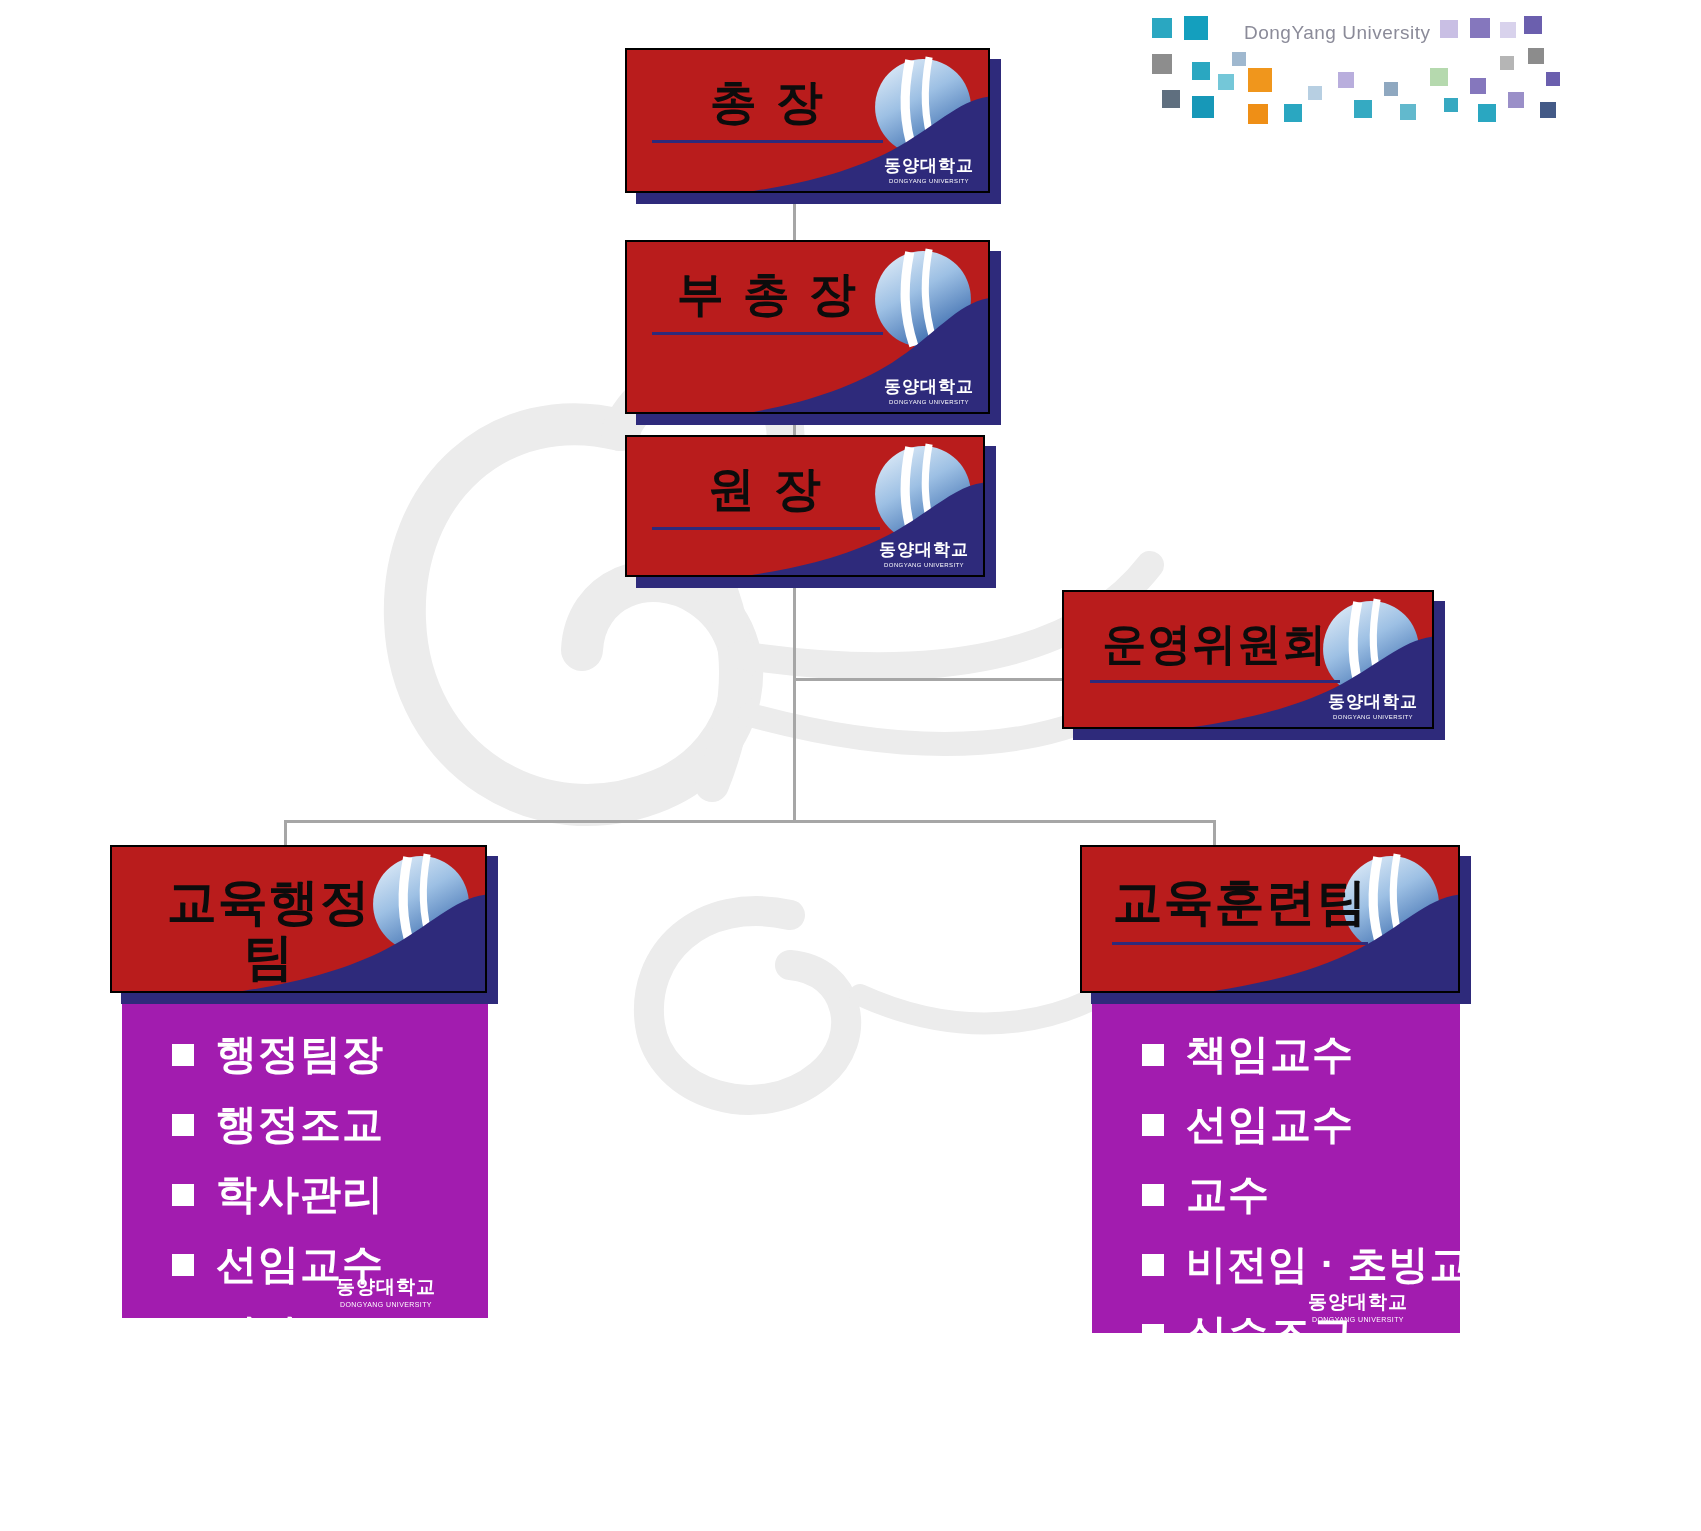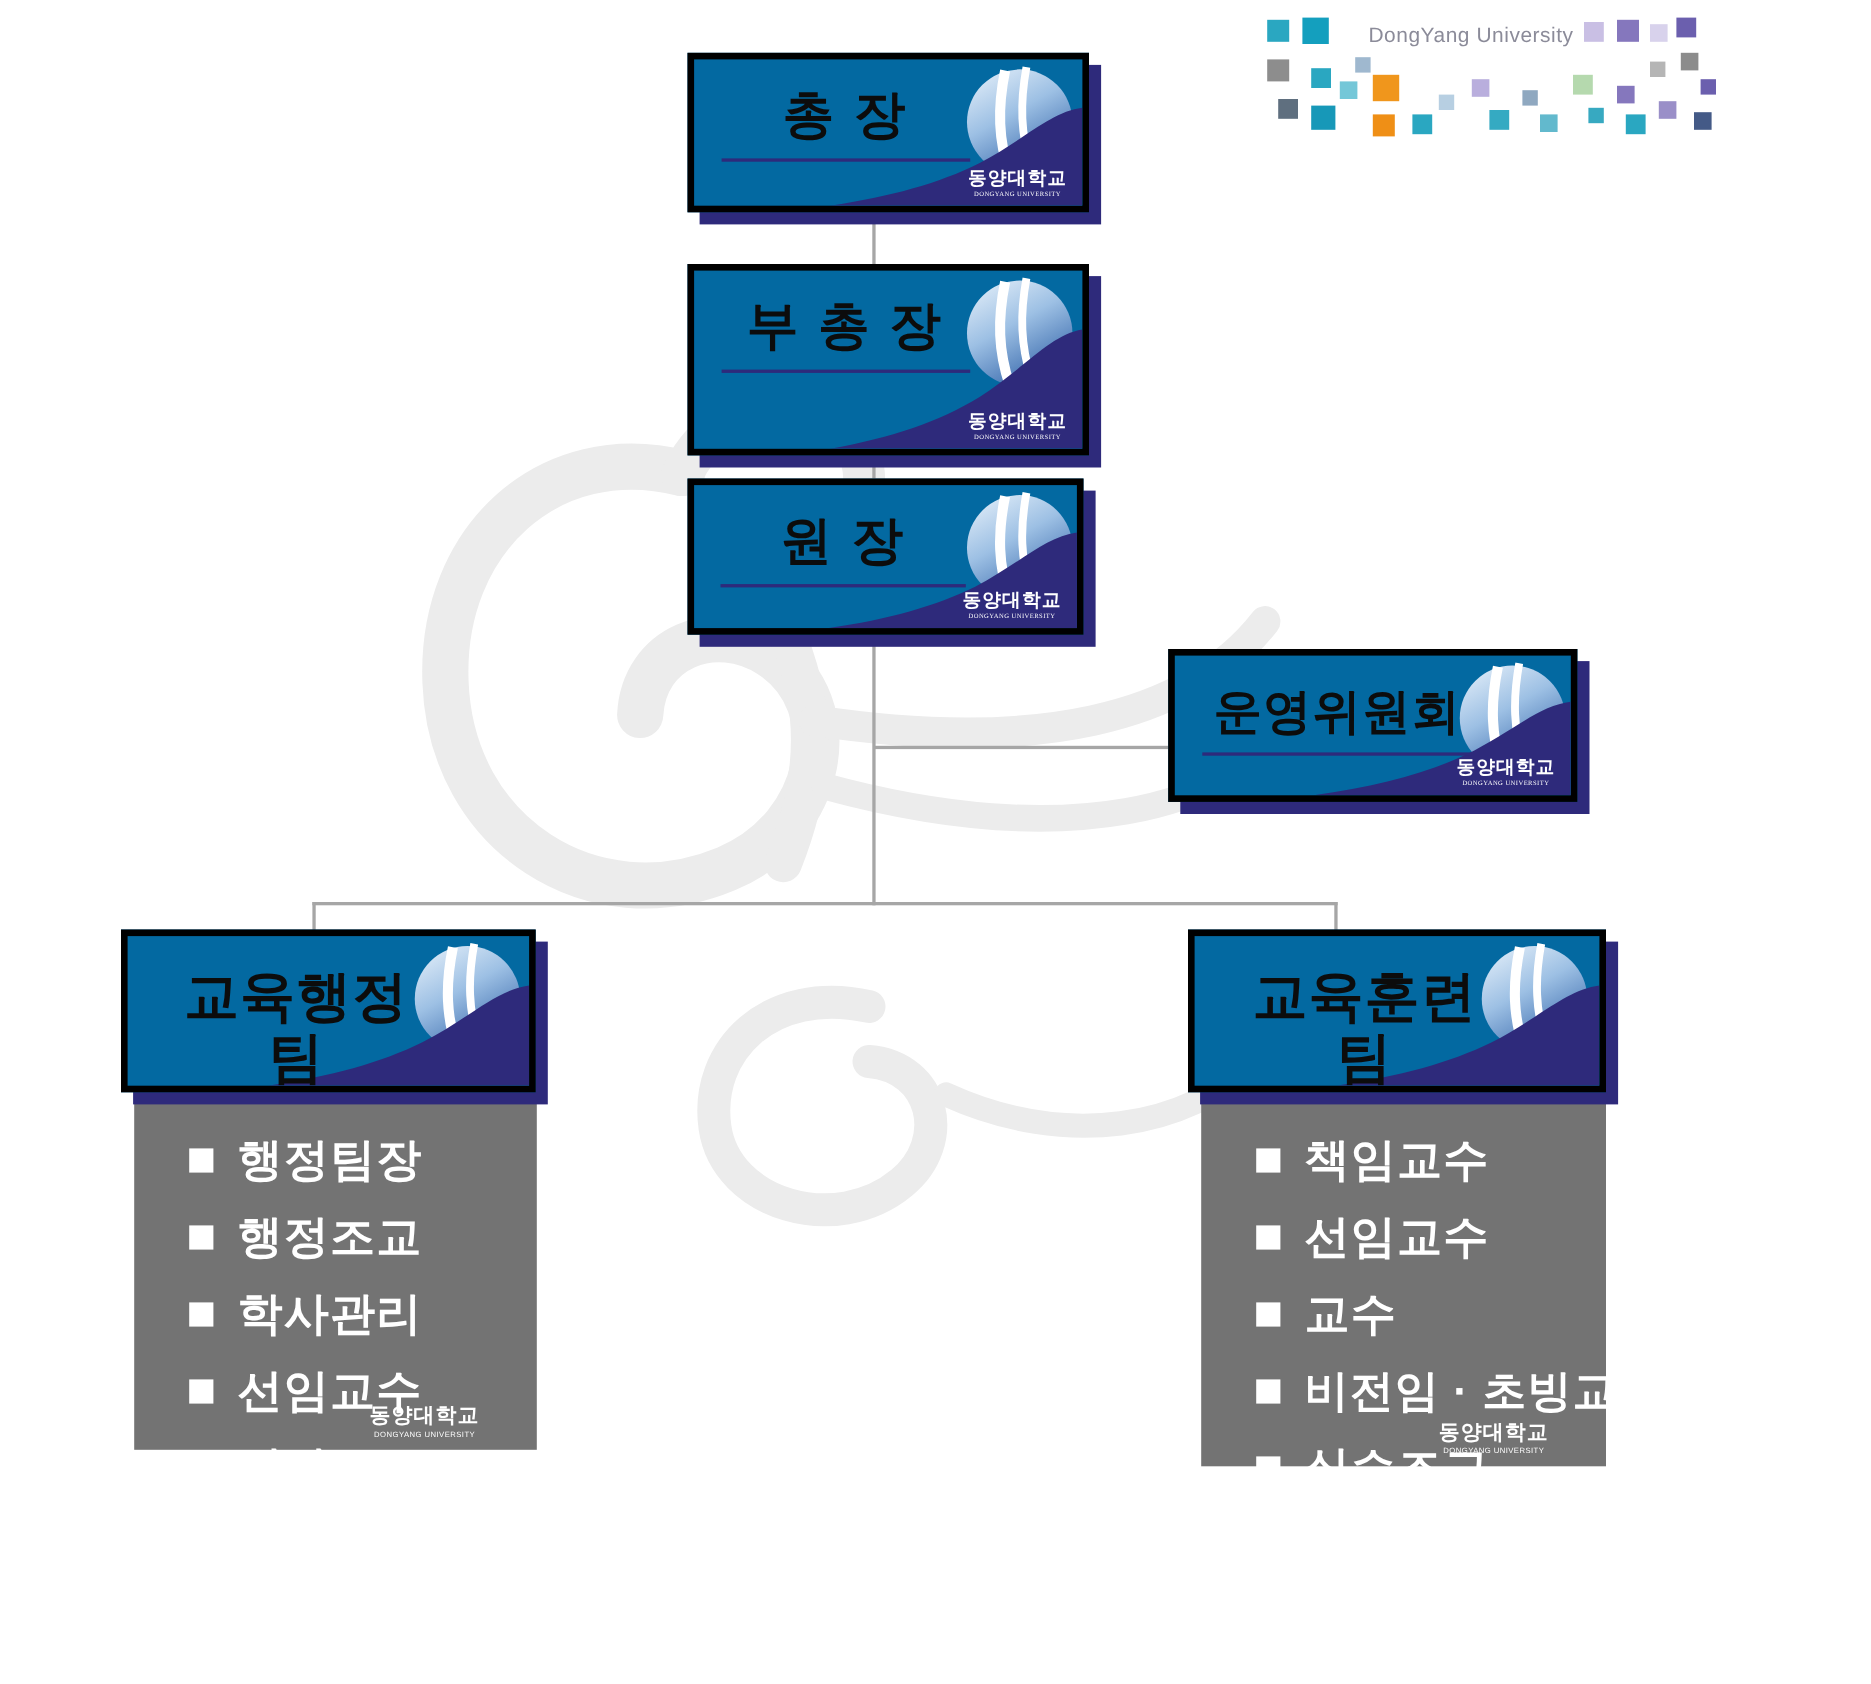--- a/index.html
+++ b/index.html
@@ -16,21 +16,21 @@
 
   
   .line { position:absolute; background:#a6a6a6; z-index:1; }
   .vline { width:3px; }
   .hline { height:3px; }
 
   
   .node { position:absolute; z-index:2; }
   .node-shadow { position:absolute; left:11px; top:11px; width:100%; height:100%; background:#2e2a7b; }
   .node-card { position:absolute; left:0; top:0; width:100%; height:100%;
-    background:#0369a1; border:6px solid #000000; overflow:hidden;font-family:Liberation Serif, serif; }
+    background:#b91c1c; border:2px solid #000000; overflow:hidden; }
   .mark { position:absolute; top:6px; width:102px; height:102px; }
   .wedge { position:absolute; left:0; top:0; width:100%; height:100%; }
   .title-wrap { position:absolute; text-align:center; }
   .node-title { color:#0c0c0c; font-weight:bold; letter-spacing:3px; line-height:1.1; }
   .underline { height:3px; background:#2e2a7b; margin-top:12px; width:100%; }
   .logo-word { position:absolute; right:14px; bottom:7px; text-align:center; color:#ffffff; z-index:3; }
   .logo-word .k { font-size:17px; font-weight:bold; letter-spacing:1px; }
   .logo-word .e { font-size:6px; letter-spacing:0.4px; margin-top:1px; }
 
   #node-president { left:625px; top:48px;  width:365px; height:145px; }
@@ -46,21 +46,21 @@
   #node-committee .mark { left:256px; }
 
   
   .team-header { position:absolute; z-index:3; }
   .team-header .title-wrap { left:8%; width:68%; top:28px; }
   .team-header .node-title { font-size:50px; letter-spacing:1px; }
   .team-header .mark { left:258px; }
   #team-admin-header    { left:110px;  top:845px; width:377px; height:148px; }
   #team-training-header { left:1080px; top:845px; width:380px; height:148px; }
 
-  .team-body { position:absolute; background:#737373; z-index:2; padding:42px 24px 0 50px; }
+  .team-body { position:absolute; background:#a21caf; z-index:2; padding:42px 24px 0 50px; }
   #team-admin-body    { left:122px;  top:985px; width:366px; height:333px; }
   #team-training-body { left:1092px; top:985px; width:368px; height:348px; }
 
   .team-item { display:flex; align-items:center; margin-bottom:15px; }
   .bullet { width:22px; height:22px; background:#ffffff; margin-right:22px; flex:0 0 auto; }
   .team-item-label { color:#ffffff; font-weight:bold; font-size:41px; letter-spacing:1px; white-space:nowrap; }
   .team-item-label.small { font-size:40px; }
 
   .team-logo { position:absolute; bottom:10px; right:52px; text-align:center; color:#ffffff; }
   .team-logo .k { font-size:19px; font-weight:bold; letter-spacing:1px; }

